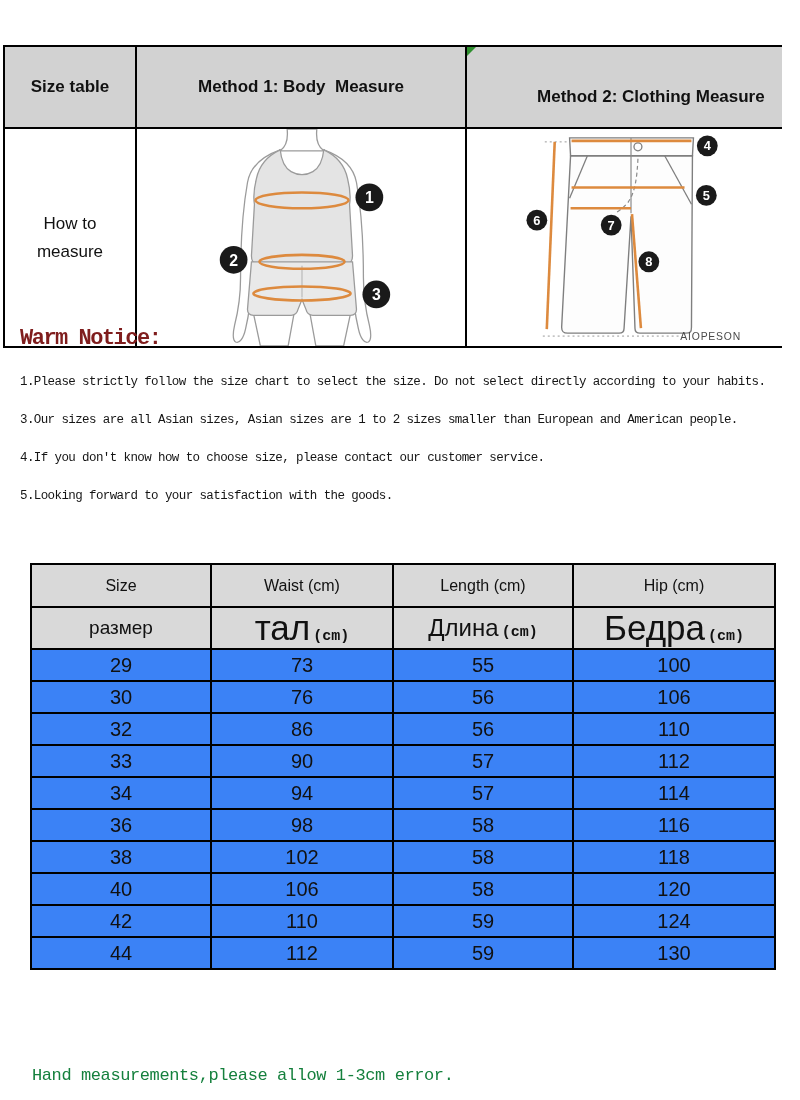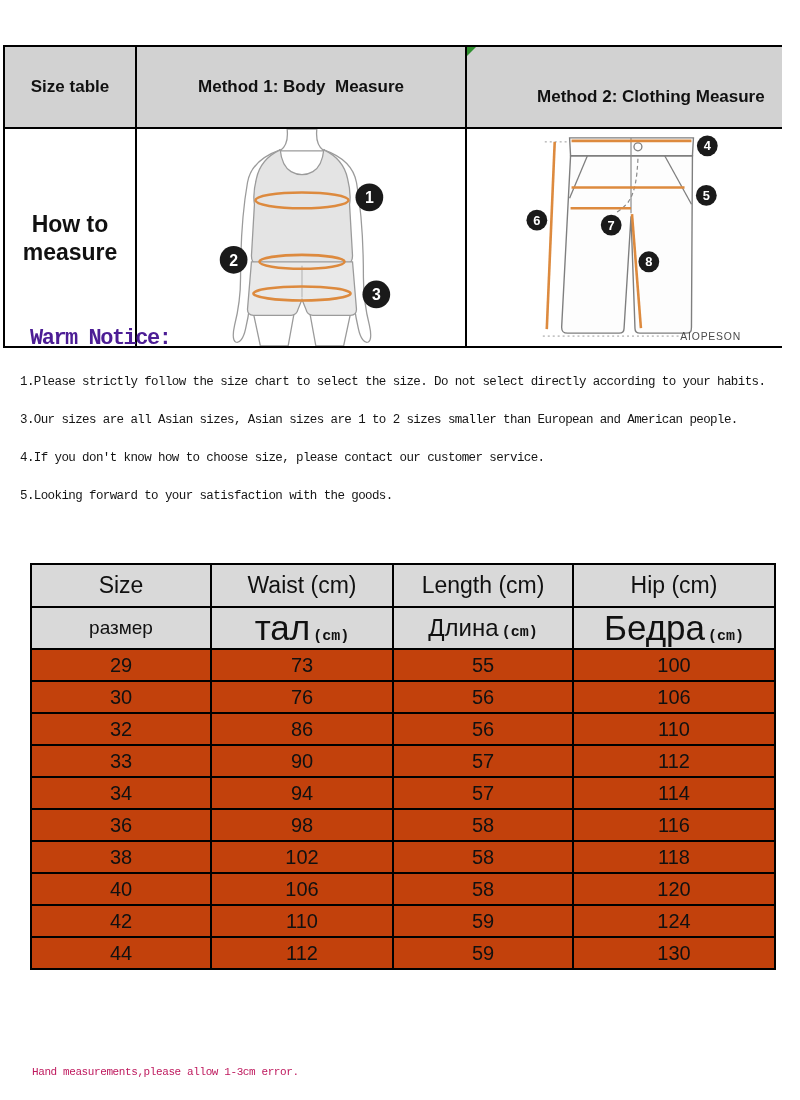--- a/index.html
+++ b/index.html
@@ -14,57 +14,57 @@
     position:absolute; left:3px; top:45px; width:794px;
     border-collapse:collapse; table-layout:fixed;
   }
   .top-table th, .top-table td { border:2px solid #000; padding:0; }
   .top-table th {
     height:33px; background:#d2d2d2; font-size:17px; font-weight:bold;
     text-align:center; white-space:pre; position:relative;
   }
   .top-table td { height:219px; background:#fff; vertical-align:top; }
   .howto-cell { text-align:center; vertical-align:middle !important; }
-  .howto-label { font-size:23px; font-weight:bold; line-height:28px; }
+  .howto-label { font-size:17px; font-weight:normal; line-height:28px; }
   .green-corner {
     position:absolute; left:0; top:0; width:0; height:0;
     border-top:9px solid #2f8f2f; border-right:9px solid transparent;
   }
   .cell-svg { display:block; width:100%; height:100%; }
 
   
   .notice { position:absolute; left:20px; top:326px; width:770px;
     font-family:"Liberation Mono", monospace; }
-  .notice-title { font-size:22px; font-weight:600; letter-spacing:-1.5px; color:#4c1d95;margin-left:10px; }
+  .notice-title { font-size:22px; font-weight:600; letter-spacing:-1.5px; color:#7f1d1d; }
   .notice-list { list-style:none; margin-top:6px; }
   .notice-list li {
     margin-top:24px; font-size:12.5px; letter-spacing:-0.6px;
     white-space:nowrap; color:#151515;
   }
 
   
   .size-table {
     position:absolute; left:30px; top:563px; width:744px;
     border-collapse:collapse; table-layout:fixed; text-align:center;
   }
   .size-table th, .size-table td { border:2px solid #000; padding:0; }
   .size-table thead th { background:#d9d9d9; font-weight:400; }
-  .hdr-en th { height:43px; font-size:23px; }
+  .hdr-en th { height:43px; font-size:16px; }
   .hdr-ru th { height:38px; }
   .hdr-ru .lbl0 { font-size:19px; }
   .hdr-ru .lbl1, .hdr-ru .lbl3 { font-size:35px; }
   .hdr-ru .lbl2 { font-size:24px; }
   .hdr-ru .unit { font-family:"Liberation Mono", monospace; font-size:15px; margin-left:3px;font-weight:bold; }
-  .size-table tbody td { height:32px; font-size:20px; background:#c2410c; }
+  .size-table tbody td { height:32px; font-size:20px; background:#3b82f6; }
 
   
   .footer-note {
     position:absolute; left:32px; top:1066px;
-    font-family:"Liberation Mono", monospace; font-size:11px;
-    letter-spacing:-0.4px; color:#be185d;
+    font-family:"Liberation Mono", monospace; font-size:17px;
+    letter-spacing:-0.4px; color:#15803d;
   }
 </style>
 </head>
 <body>
 
 <div class="page">
 
   <table class="top-table">
     <colgroup>
         <col style="width:132px">

